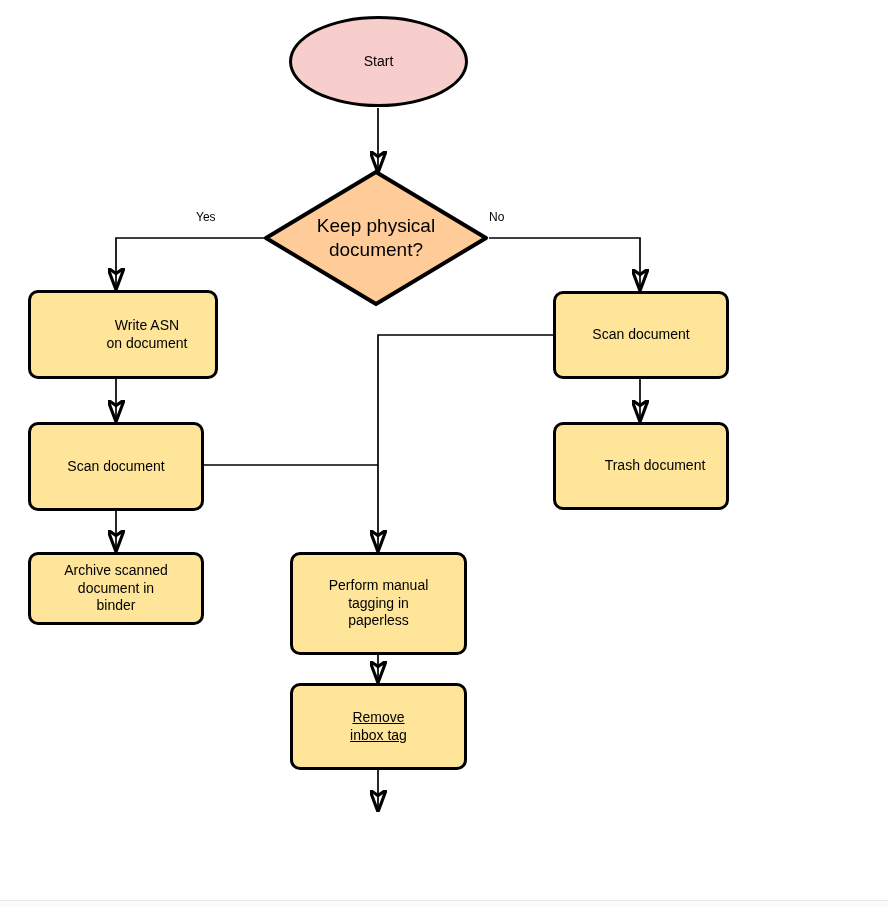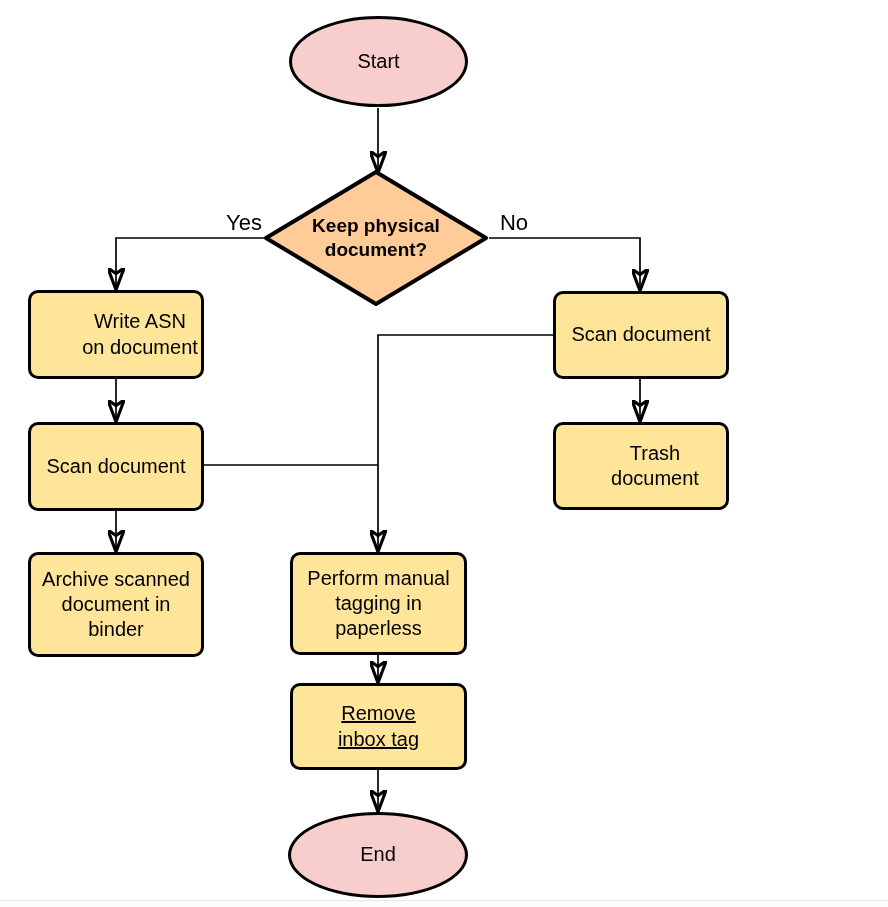--- a/index.html
+++ b/index.html
@@ -6,47 +6,47 @@
   .canvas {
     position:relative; width:888px; height:907px; background:#ffffff;
     font-family:"Liberation Sans", sans-serif; color:#000; overflow:hidden;
   }
   .edges-layer { position:absolute; left:0; top:0; width:888px; height:907px; pointer-events:none; }
   .edges-layer path { stroke:#000; stroke-width:1.7; fill:none; }
 
   .node {
     position:absolute; box-sizing:border-box;
     display:flex; align-items:center; justify-content:center;
-    text-align:center; font-size:20px; line-height:1.26;
+    text-align:center; font-size:14px; line-height:1.26;
     white-space:pre-line;
   }
   .terminator { border:3.5px solid #000; border-radius:50%; }
   .process   { border:3.5px solid #000; border-radius:10px; }
 
   #n-start   { left:289px; top:16px;  width:179px; height:91px; }
   #n-decision{ position:absolute; left:263px; top:169px; width:226px; height:138px; }
   #n-decision .diamond-label {
     position:absolute; left:0; top:0; right:0; bottom:0;
     display:flex; align-items:center; justify-content:center;
-    text-align:center; font-size:19px; line-height:1.26; white-space:pre-line;font-weight:bold;
+    text-align:center; font-size:19px; line-height:1.26; white-space:pre-line;
   }
-  #n-write   { left:28px;  top:290px; width:176px; height:89px;padding-left:48px; }
+  #n-write   { left:28px;  top:290px; width:190px; height:89px;padding-left:48px; }
   #n-scan-l  { left:28px;  top:422px; width:176px; height:89px; }
-  #n-archive { left:28px;  top:552px; width:176px; height:105px; }
+  #n-archive { left:28px;  top:552px; width:176px; height:73px; }
   #n-scan-r  { left:553px; top:291px; width:176px; height:88px; }
   #n-trash   { left:553px; top:422px; width:176px; height:88px; }
   #n-tagging { left:290px; top:552px; width:177px; height:103px; }
   #n-remove  { left:290px; top:683px; width:177px; height:87px;text-decoration:underline; }
   #n-end     { left:288px; top:812px; width:180px; height:86px; }
 
   .edge-label {
-    position:absolute; font-size:22px; text-align:right; width:66px;
+    position:absolute; font-size:12px; text-align:left; width:66px;
   }
   #lbl-yes { left:196px; top:210px; }
-  #lbl-no  { left:462px; top:210px; }
+  #lbl-no  { left:489px; top:210px; }
 
   .note {
     position:absolute; left:481px; top:591px; width:404px;
     font-size:19px; font-style:italic; line-height:1.32; white-space:pre-line;
   }
 
   .footer-strip {
     position:absolute; left:0; top:900px; width:888px; height:7px;
     background:#fbfbfb; border-top:1px solid #e8e8e8; box-sizing:border-box;
   }
@@ -97,20 +97,19 @@
 
   <div class="node process" id="n-trash" style="background-color: rgb(255, 229, 153); padding-left: 28px;">Trash document</div>
 
   <div class="node process" id="n-tagging" style="background-color: rgb(255, 229, 153);">Perform manual
 tagging in
 paperless</div>
 
   <div class="node process" id="n-remove" style="background-color: rgb(255, 229, 153);">Remove
 inbox tag</div>
 
-  <div class="node terminator" id="n-end" style="background-color: rgb(248, 206, 204);">End</div>
 
   <div class="edge-label" id="lbl-yes">Yes</div>
   <div class="edge-label" id="lbl-no">No</div>
 
 
   <div class="footer-strip"></div>
 </div>
 
 </body></html>

